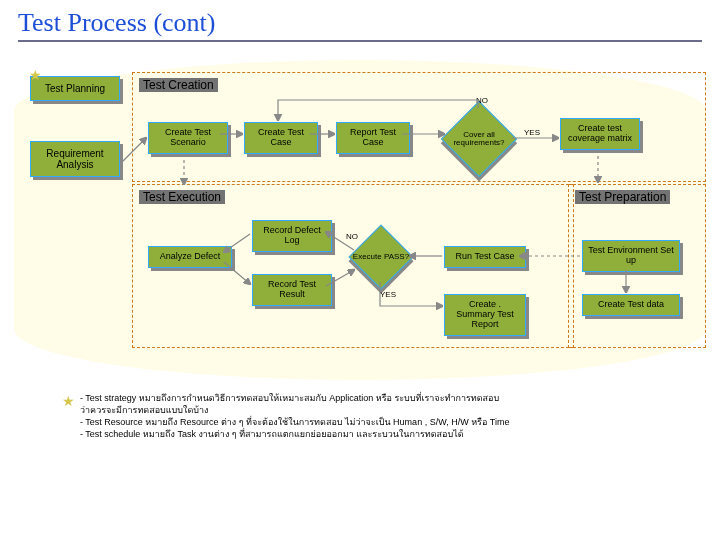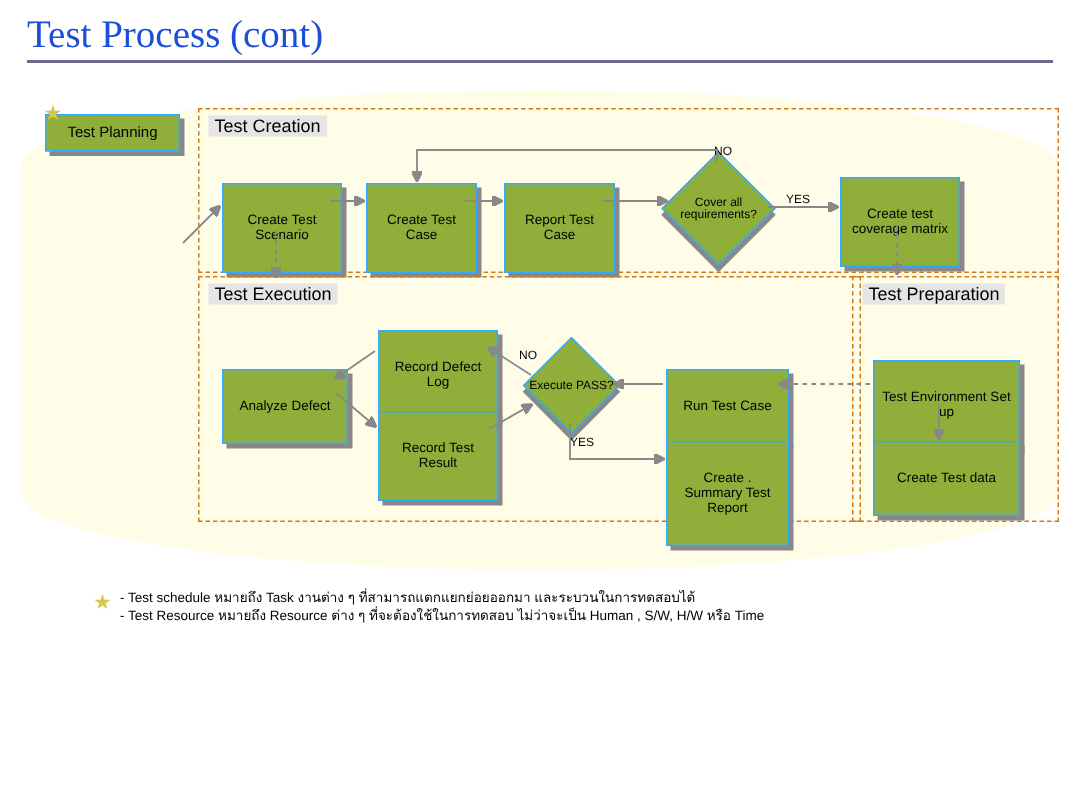--- a/index.html
+++ b/index.html
@@ -7,23 +7,23 @@
 .title{font-size:26px;font-family:Georgia,serif;color:#1d4ed8}
 .title-underline{height:2px;background:#6a6a8a;margin-top:2px}
 
 .yellow-bg{position:absolute;left:14px;top:60px;width:692px;height:320px;background:#fffde8;border-radius:50%/16%}
 
 .sidebar{position:absolute;left:30px;top:76px;width:90px}
 .sidebox{background:#8faf3a;border:1.5px solid #3af;box-shadow:3px 3px 0 #888;padding:6px 4px;text-align:center;font-family:Impact,Charcoal,sans-serif;font-size:10px;color:#000;margin-bottom:40px}
 .sidebox .star{position:absolute;margin-left:-16px;margin-top:-16px;color:#d6c74d;font-size:14px}
 
 .panel{position:absolute;border:1.5px dashed #cf7a1a;padding:4px 6px 8px;background:transparent}
-.panel-title{font-family:Impact,Charcoal,sans-serif;font-size:12px;color:#000;background:#e5e5e5;padding:0 4px;position:relative;top:-2px}
+.panel-title{font-family:Impact,Charcoal,sans-serif;font-size:12px;color:#000;background:#737373;padding:0 4px;position:relative;top:-2px}
 
-.box{position:absolute;background:#8faf3a;border:1.5px solid #3af;box-shadow:3px 3px 0 #888;padding:19px 4px;text-align:center;font-family:Impact,Charcoal,sans-serif;font-size:9px;line-height:1.1;color:#000}
+.box{position:absolute;background:#8faf3a;border:1.5px solid #3af;box-shadow:3px 3px 0 #888;padding:5px 4px;text-align:center;font-family:Impact,Charcoal,sans-serif;font-size:9px;line-height:1.1;color:#000}
 
 .diamond{position:absolute;width:52px;height:52px;transform:rotate(45deg);background:#8faf3a;border:1.5px solid #3af;box-shadow:3px 3px 0 #888}
 .diamond span{position:absolute;transform:rotate(-45deg);width:70px;height:52px;display:flex;align-items:center;justify-content:center;text-align:center;font-family:Impact,Charcoal,sans-serif;font-size:8px;line-height:1;left:-9px;top:0}
 
 .lbl{position:absolute;font-family:Liberation Sans, sans-serif;font-size:8px;color:#000}
 
 .arrow{position:absolute;stroke:#888;stroke-width:1.2;fill:none}
 
 .footer{position:absolute;left:80px;top:392px;width:600px;font-family:Tahoma,sans-serif;font-size:9px;line-height:1.35;color:#000}
 .footer .star{color:#d6c74d;font-size:14px;position:absolute;left:-18px;top:0}
@@ -35,20 +35,23 @@
   <div class="title">Test Process (cont)</div>
   <div class="title-underline"></div>
 </div>
 
 <div class="yellow-bg"></div>
 
 <div class="sidebar">
   <div class="sidebox">
     <span class="star">★</span>
     <span>Test Planning</span>
+  </div>
+  <div class="sidebox">
+    <span>Requirement Analysis</span>
   </div>
 </div>
 
 <div class="panel" style="left:132px;top:72px;width:560px;height:96px">
   <span class="panel-title">Test Creation</span>
 </div>
 
 <div class="box" style="left:148px;top:122px;width:70px">Create Test Scenario</div>
 <div class="box" style="left:244px;top:122px;width:64px">Create Test Case</div>
 <div class="box" style="left:336px;top:122px;width:64px">Report Test Case</div>
@@ -114,15 +117,17 @@
 
   <line x1="250" y1="234" x2="224" y2="252" marker-end="url(#ah)"></line>
 
   <line x1="224" y1="262" x2="250" y2="284" marker-end="url(#ah)"></line>
 
   <line x1="184" y1="154" x2="184" y2="184" stroke-dasharray="3,3" marker-end="url(#ah)"></line>
 </svg>
 
 <div class="footer">
   <span class="star">★</span>
+  <div>- Test strategy  หมายถึงการกำหนดวิธีการทดสอบให้เหมาะสมกับ           Application หรือ   ระบบที่เราจะทำการทดสอบ</div>
+  <div>ว่าควรจะมีการทดสอบแบบใดบ้าง</div>
+  <div>- Test Resource หมายถึง   Resource ต่าง ๆ  ที่จะต้องใช้ในการทดสอบ        ไม่ว่าจะเป็น        Human , S/W, H/W หรือ  Time</div>
   <div>- Test schedule หมายถึง   Task งานต่าง ๆ  ที่สามารถแตกแยกย่อยออกมา        และระบวนในการทดสอบได้</div>
-  <div>- Test Resource หมายถึง   Resource ต่าง ๆ  ที่จะต้องใช้ในการทดสอบ        ไม่ว่าจะเป็น        Human , S/W, H/W หรือ  Time</div>
 </div>
 
 </body></html>

